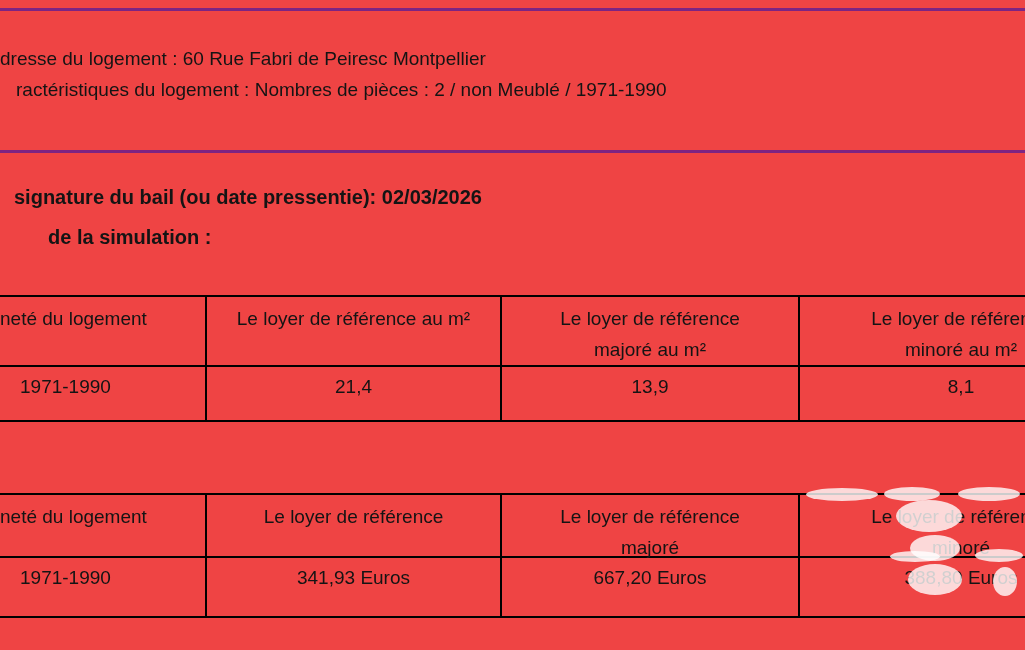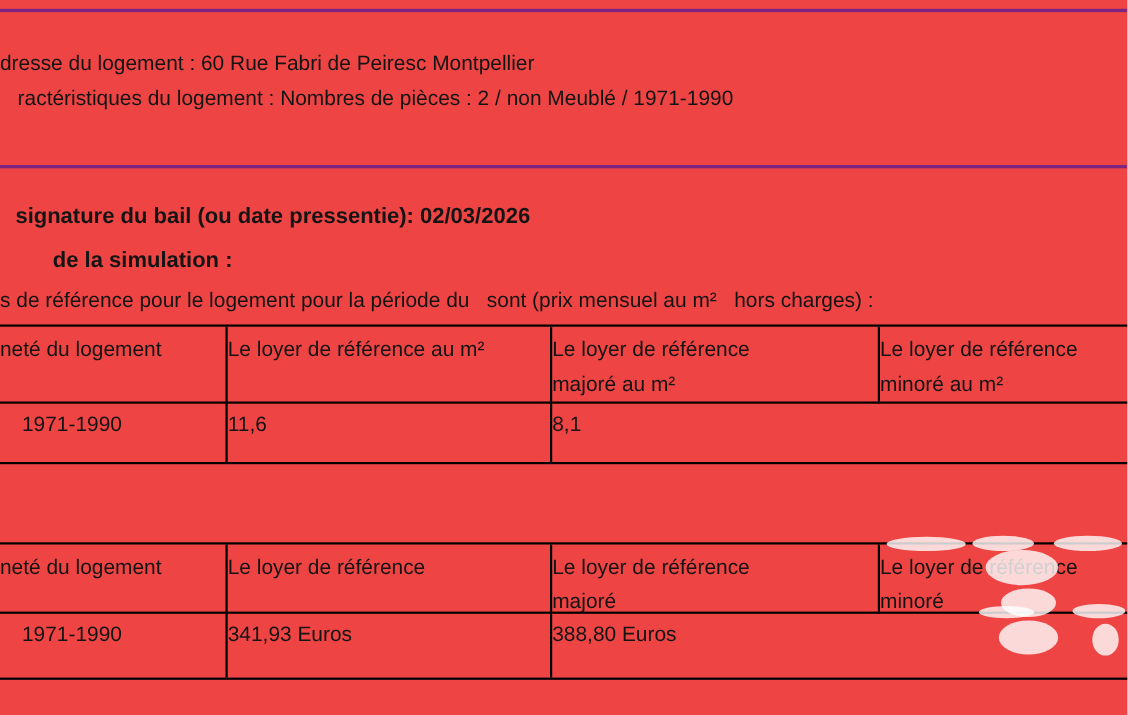--- a/index.html
+++ b/index.html
@@ -5,21 +5,21 @@
   html,body{margin:0;padding:0;background:#fff;}
   .page{
     position:relative;width:1025px;height:650px;background:#ef4444;overflow:hidden;
     font-family:"Liberation Sans",sans-serif;color:#141414;
   }
   .rule{position:absolute;left:0;width:1025px;height:3px;}
   .line{position:absolute;white-space:pre;font-size:19px;line-height:24px;}
   .b{font-weight:bold;font-size:20px;}
   
   .tbl{position:absolute;display:grid;border:2px solid #000;box-sizing:content-box;background:transparent;}
-  .tbl .c{border-right:2px solid #000;box-sizing:border-box;text-align:left;font-size:19px;
+  .tbl .c{border-right:2px solid #000;box-sizing:border-box;text-align:center;font-size:19px;
           padding-top:6px;overflow:visible;white-space:pre-line;line-height:31px;}
   .tbl .c.lastcol{border-right:none;}
   .tbl .hc{border-bottom:2px solid #000;}
   .tbl .dc{line-height:24px;padding-top:8px;}
   .tbl .c.col1{text-align:left;padding-left:123px;}
   .tbl .c.col1.dc{padding-left:143px;}
   #tbl1{left:-125px;top:295px;grid-template-columns:330px 295px 298px 322px;grid-template-rows:70px 53px;}
   #tbl2{left:-125px;top:493px;grid-template-columns:330px 295px 298px 322px;grid-template-rows:63px 58px;}
   
   .wm{position:absolute;background:rgba(255,255,255,0.8);border-radius:50%;z-index:6;}
@@ -30,46 +30,47 @@
 <div class="page">
 
   <div class="rule" style="top:8px;background:#7D2483;"></div>
   <div class="rule" style="top:150px;background:#7D2483;"></div>
 
   <div class="line" style="left:0;top:47px;">dresse du logement : 60 Rue Fabri de Peiresc Montpellier</div>
   <div class="line" style="left:0;top:78px;margin-left:16px;">ractéristiques du logement : Nombres de pièces : 2 / non Meublé / 1971-1990</div>
 
   <div class="line b" style="left:14px;top:185px;text-align:center;">signature du bail (ou date pressentie): 02/03/2026</div>
   <div class="line b" style="left:0;top:225px;margin-left:48px;">de la simulation :</div>
-  <div class="line" style="left:0;top:262px;">s de référence pour le logement pour la période du   sont (prix mensuel au m²   hors charges) :</div>
 
   <div class="tbl" id="tbl1">
     <div class="c hc col1">neté du logement</div>
     <div class="c hc">Le loyer de référence au m²</div>
     <div class="c hc">Le loyer de référence
 majoré au m²</div>
     <div class="c hc lastcol">Le loyer de référence
 minoré  au m²</div>
 
     <div class="c dc col1">1971-1990</div>
-    <div class="c dc">11,6</div>
+    <div class="c dc">21,4</div>
+    <div class="c dc">13,9</div>
     <div class="c dc lastcol">8,1</div>
   </div>
 
 
   <div class="tbl" id="tbl2">
     <div class="c hc col1">neté du logement</div>
     <div class="c hc">Le loyer de référence</div>
     <div class="c hc">Le loyer de référence
 majoré</div>
     <div class="c hc lastcol">Le loyer de référence
 minoré</div>
 
     <div class="c dc col1">1971-1990</div>
     <div class="c dc">341,93 Euros</div>
+    <div class="c dc">667,20 Euros</div>
     <div class="c dc lastcol">388,80 Euros</div>
   </div>
 
   <div class="wm" style="left:806px;top:488px;width:72px;height:13px;"></div>
   <div class="wm" style="left:884px;top:487px;width:56px;height:14px;"></div>
   <div class="wm" style="left:958px;top:487px;width:62px;height:14px;"></div>
   <div class="wm" style="left:896px;top:500px;width:66px;height:32px;"></div>
   <div class="wm" style="left:910px;top:535px;width:50px;height:26px;"></div>
   <div class="wm" style="left:890px;top:551px;width:50px;height:11px;"></div>
   <div class="wm" style="left:975px;top:549px;width:48px;height:13px;"></div>

